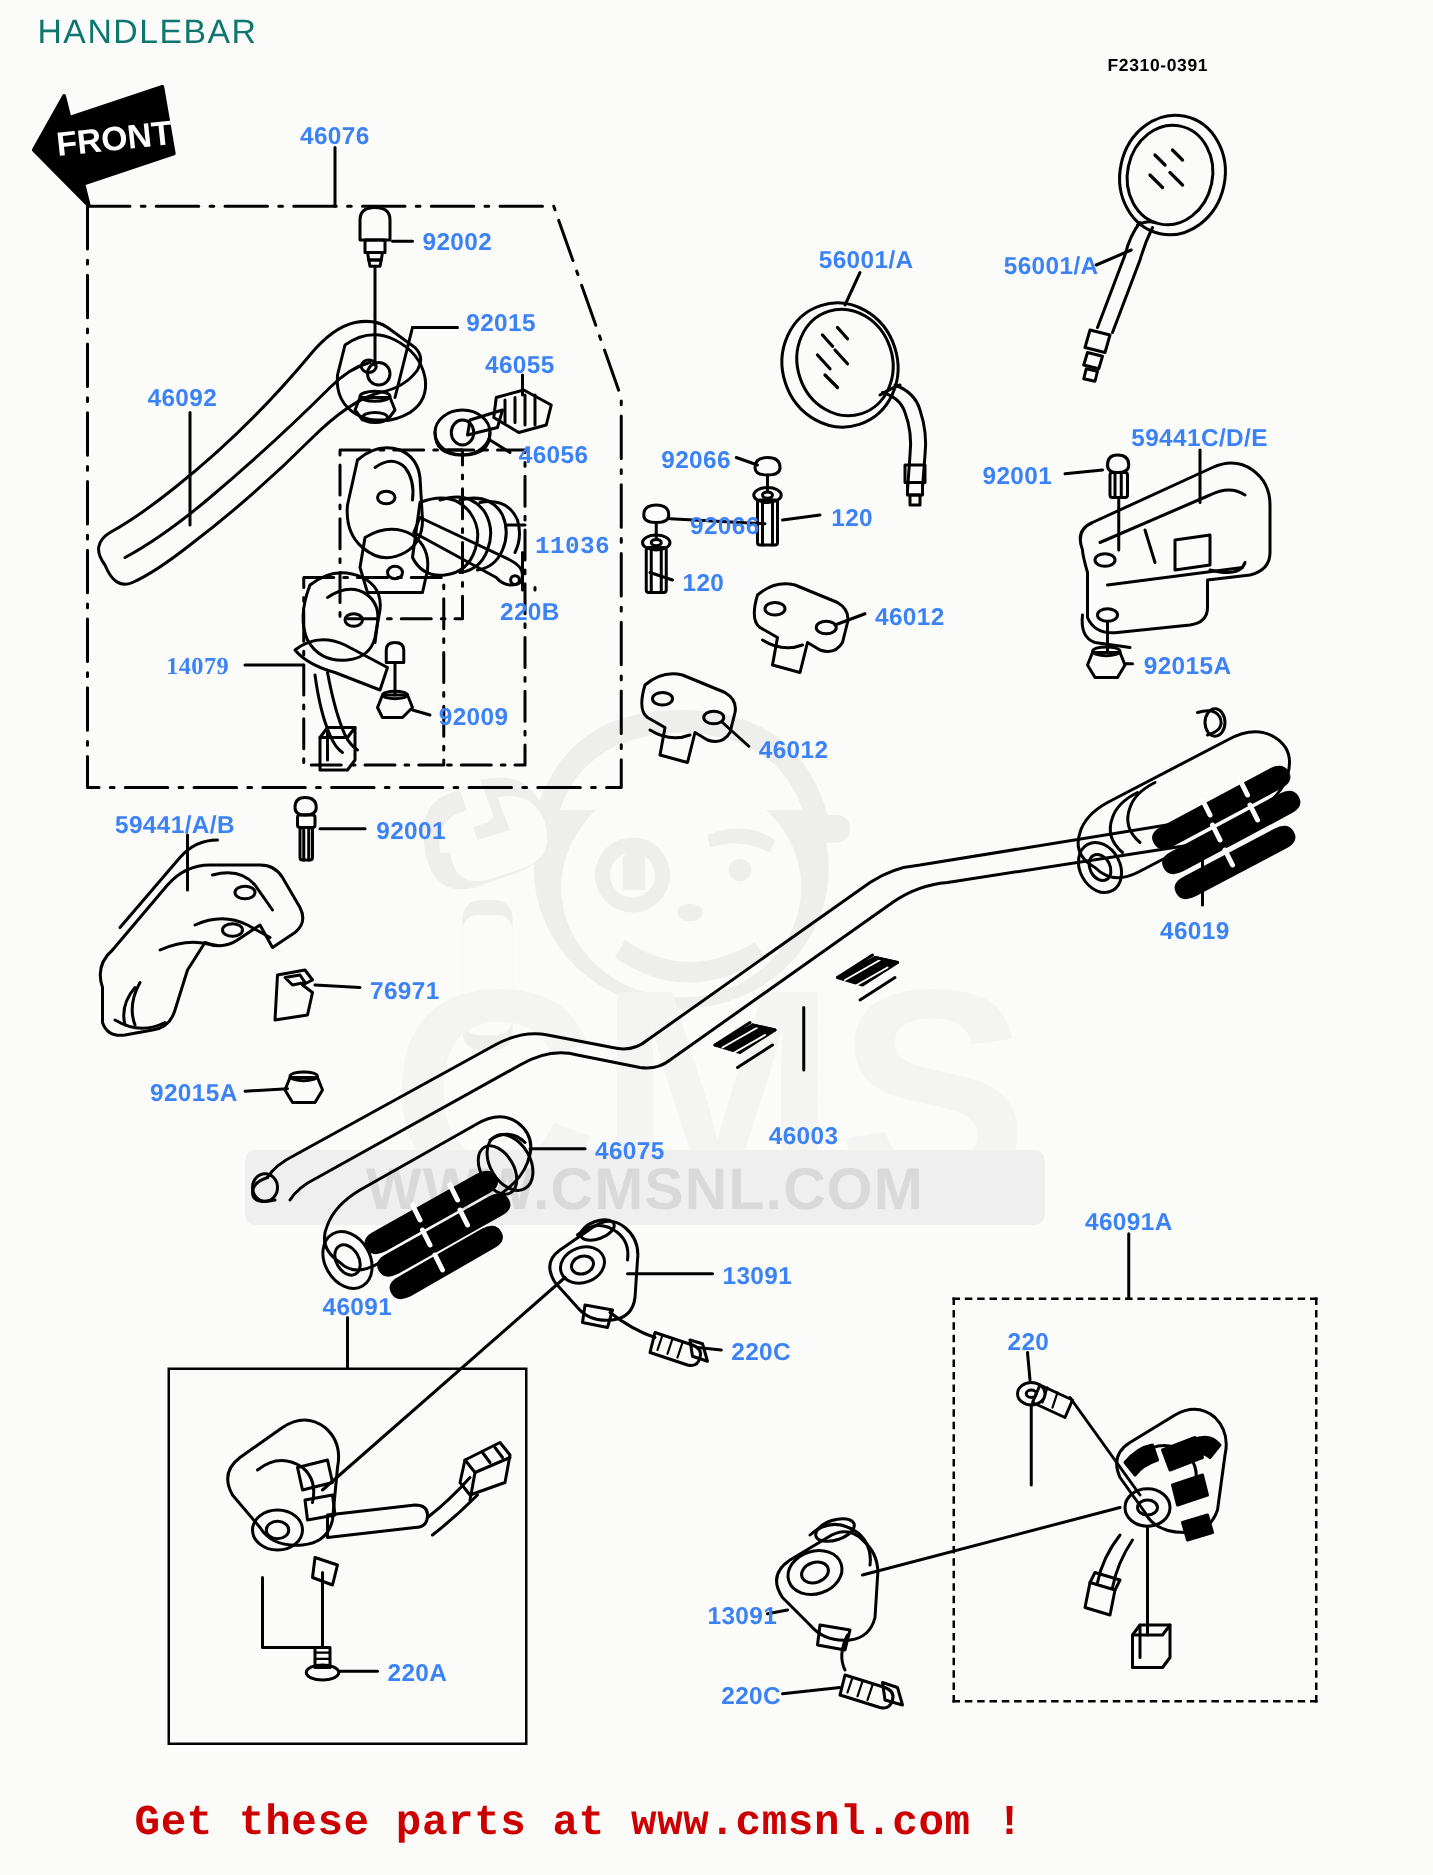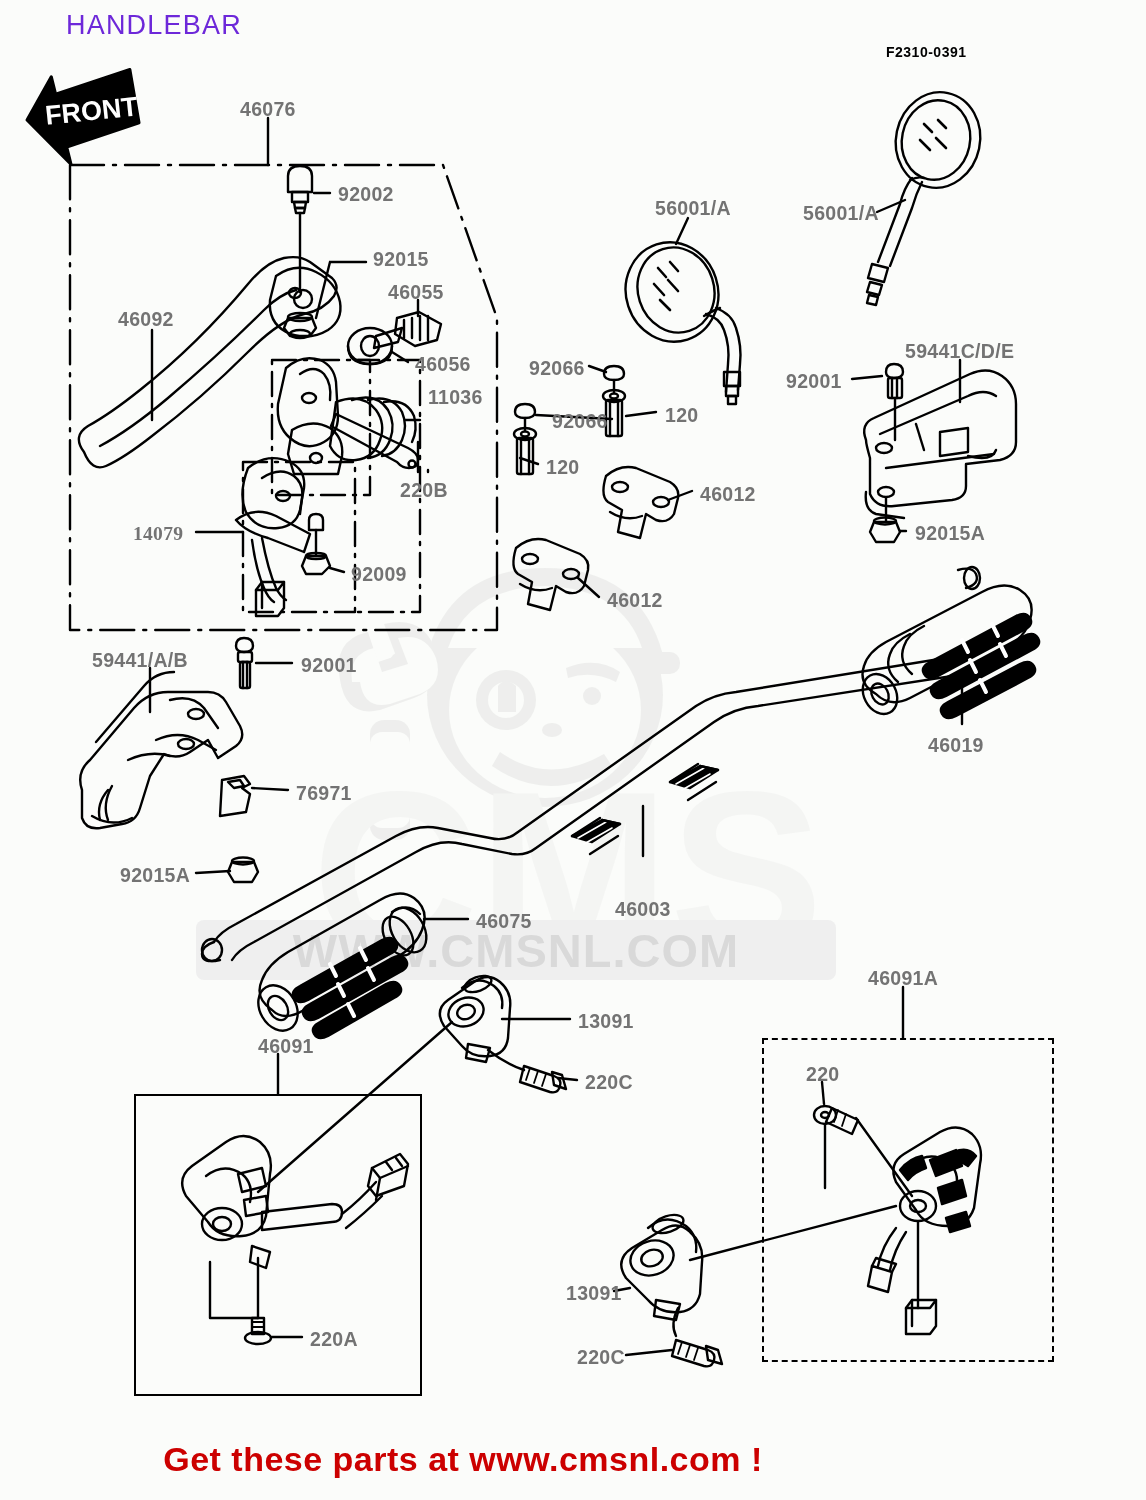--- a/index.html
+++ b/index.html
@@ -8,42 +8,41 @@
     width:1146px;height:1500px;
     background:#fbfcfa;
     font-family:"Liberation Sans", sans-serif;
     position:relative;overflow:hidden;
   }
   #page{position:relative;width:1146px;height:1500px;}
 
   .page-title{
     position:absolute;left:30px;top:10px;
     font-size:27px;letter-spacing:1.2px;
-    color:#6d28d9;font-weight:400;
+    color:#0f766e;font-weight:400;
     font-family:"Liberation Sans", sans-serif;
-    margin-left:36px;
   }
   .fiche-code{
     position:absolute;left:886px;top:44px;
     font-size:14px;font-weight:bold;color:#000;
     letter-spacing:0.5px;
     font-family:"Liberation Sans", sans-serif;
   }
   .footer-note{
     position:absolute;left:0;top:1440px;width:926px;
     text-align:center;color:#cc0000;
     font-size:34px;font-weight:bold;
-    font-family:Liberation Sans, sans-serif;
+    font-family:Liberation Mono, monospace;
     letter-spacing:0.5px;
   }
 
   
   .lbl{
     position:absolute;
-    font-size:19.5px;font-weight:bold;color:#737373;
+    font-size:19.5px;font-weight:bold;color:#3b82f6;
     font-family:"Liberation Sans", sans-serif;
     white-space:nowrap;letter-spacing:0.3px;
     line-height:1;
   }
   .solidbox{
     position:absolute;
     border:2px solid #000;
     background:transparent;
   }
 
@@ -521,21 +520,21 @@
       <line x1="626" y1="1355" x2="672" y2="1350"></line>
     </g>
   </svg>
 
   <div class="lbl" style="left:240px;top:100px;">46076</div>
   <div class="lbl" style="left:338px;top:185px;">92002</div>
   <div class="lbl" style="left:373px;top:250px;">92015</div>
   <div class="lbl" style="left:388px;top:283px;">46055</div>
   <div class="lbl" style="left:118px;top:310px;">46092</div>
   <div class="lbl" style="left:415px;top:355px;">46056</div>
-  <div class="lbl" style="left:428px;top:388px;">11036</div>
+  <div class="lbl" style="left:428px;top:428px;font-family:Liberation Mono, monospace;">11036</div>
   <div class="lbl" style="left:400px;top:481px;">220B</div>
   <div class="lbl" style="left:133px;top:524px;font-family:Liberation Serif, serif;">14079</div>
   <div class="lbl" style="left:351px;top:565px;">92009</div>
   <div class="lbl" style="left:655px;top:199px;">56001/A</div>
   <div class="lbl" style="left:803px;top:204px;">56001/A</div>
   <div class="lbl" style="left:529px;top:359px;">92066</div>
   <div class="lbl" style="left:552px;top:412px;">92066</div>
   <div class="lbl" style="left:665px;top:406px;">120</div>
   <div class="lbl" style="left:546px;top:458px;">120</div>
   <div class="lbl" style="left:700px;top:485px;">46012</div>

